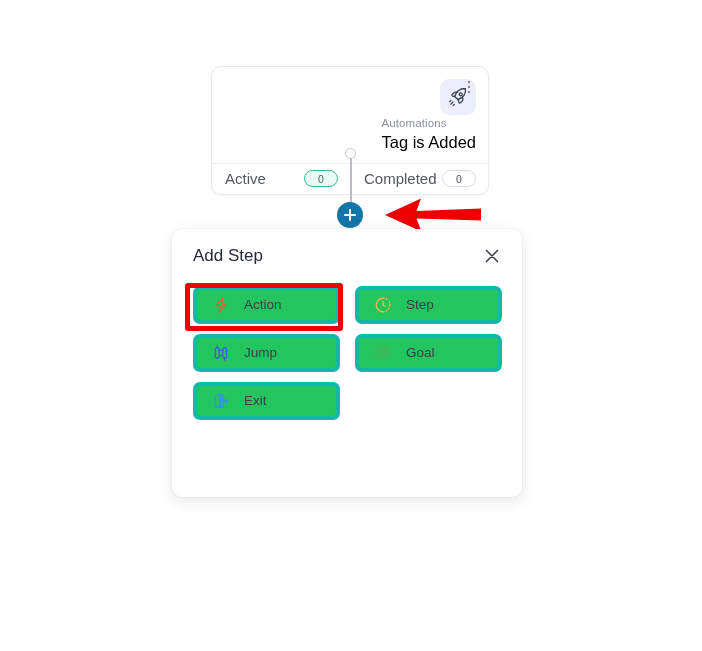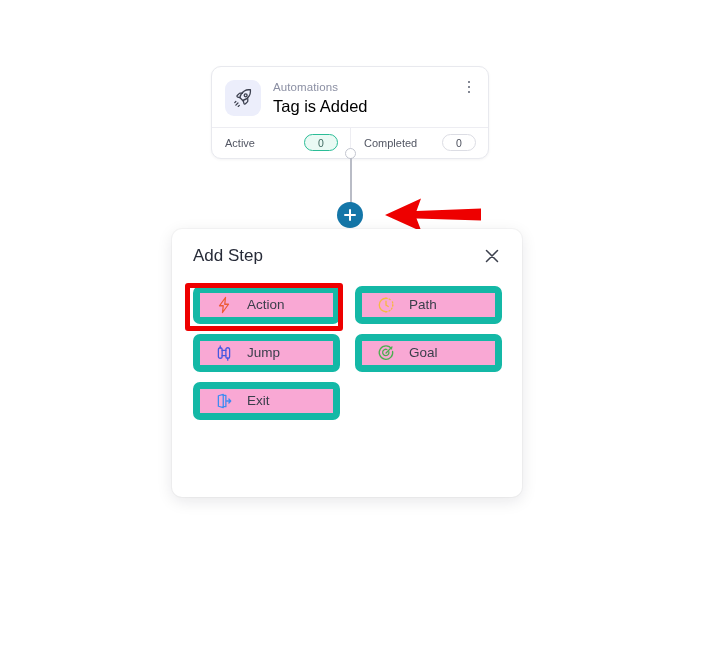--- a/index.html
+++ b/index.html
@@ -22,23 +22,24 @@
     top: 66px;
     width: 278px;
     background: #ffffff;
     border: 1px solid #e8e9ee;
     border-radius: 10px;
     box-shadow: 0 1px 3px rgba(16, 24, 40, 0.05);
     box-sizing: border-box;
   }
   .trigger-top {
     display: flex;
-    align-items: center;
+    align-items: flex-end;
     padding: 12px 12px 10px 13px;
     position: relative;
+    flex-direction: column;
   }
   .rocket-badge {
     width: 36px;
     height: 36px;
     border-radius: 9px;
     background: #eceefb;
     display: flex;
     align-items: center;
     justify-content: center;
     flex: 0 0 auto;
@@ -90,21 +91,21 @@
     display: flex;
     align-items: center;
     justify-content: space-between;
     padding: 6px 12px 7px 13px;
     box-sizing: border-box;
   }
   .stat + .stat {
     border-left: 1px solid #ededf2;
   }
   .stat-label {
-    font-size: 11px;
+    font-size: 15px;
     color: #525663;
   }
   .pill {
     min-width: 34px;
     height: 17px;
     border-radius: 9px;
     display: flex;
     align-items: center;
     justify-content: center;
     font-size: 10.5px;
@@ -210,23 +211,23 @@
   }
 
   .steps-grid {
     display: grid;
     grid-template-columns: 147px 147px;
     gap: 10px 15px;
     padding: 19px 21px 0 21px;
   }
   .step-btn {
     height: 38px;
-    border: 7px solid #14b8a6;
+    border: 4px solid #14b8a6;
     border-radius: 7px;
-    background: #f9a8d4;
+    background: #22c55e;
     display: flex;
     align-items: center;
     padding-left: 14px;
     box-sizing: border-box;
     cursor: pointer;
     font-family: inherit;
   }
   .step-icon {
     width: 20px;
     height: 20px;
@@ -323,21 +324,21 @@
     <button class="step-btn">
       <span class="step-icon">
         <svg width="18" height="18" viewBox="0 0 24 24" fill="none" stroke="#f5b942" stroke-width="1.7" stroke-linecap="round">
           <path d="M12 3a9 9 0 1 0 0 18"></path>
           <path d="M12 3a9 9 0 0 1 6.4 2.6" stroke-dasharray="1.6 2.6"></path>
           <path d="M21 12a9 9 0 0 1-9 9" stroke-dasharray="1.6 2.6"></path>
           <path d="M20.6 7.8A9 9 0 0 1 21 12" stroke-dasharray="1.6 2.6"></path>
           <path d="M12 7v5.2l3 1.8"></path>
         </svg>
       </span>
-      <span class="step-label">Path</span>
+      <span class="step-label">Step</span>
     </button>
 
 
 
     <button class="step-btn">
       <span class="step-icon">
         <svg width="18" height="18" viewBox="0 0 24 24" fill="none" stroke="#4458e0" stroke-width="1.7" stroke-linecap="round" stroke-linejoin="round">
           <rect x="4.5" y="5" width="5" height="14" rx="2.5"></rect>
           <rect x="14.5" y="5" width="5" height="14" rx="2.5"></rect>
           <path d="M9.5 8.5h5M9.5 15.5h5"></path>

